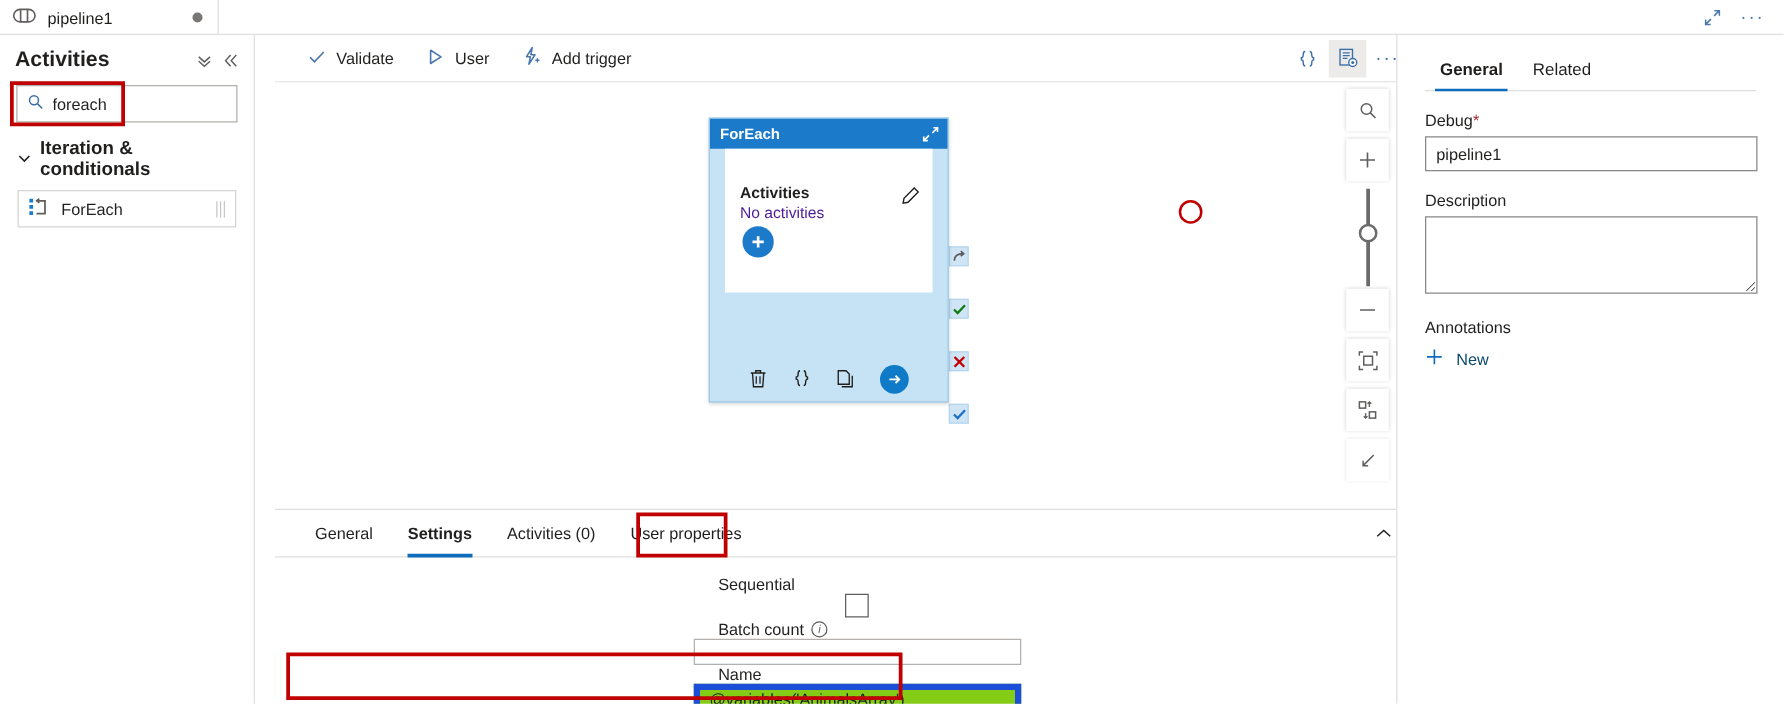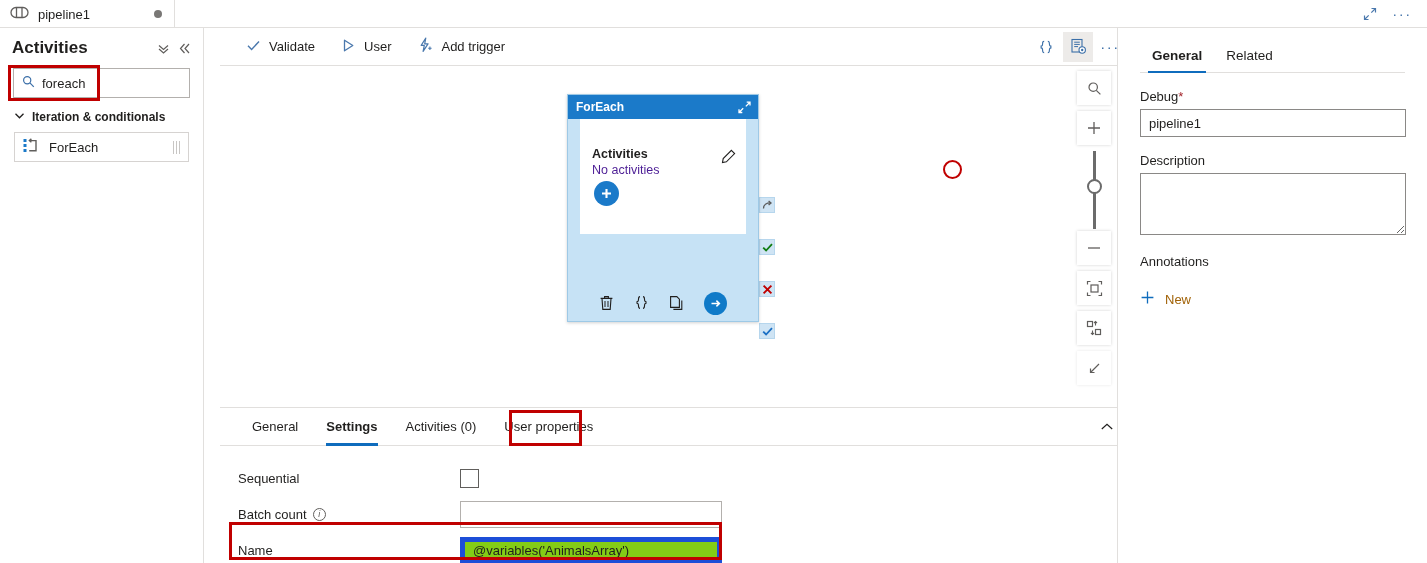--- a/index.html
+++ b/index.html
@@ -66,21 +66,21 @@
     color: #201f1e; background: transparent; width: 100%; padding: 0;
   }
   .search-box input::placeholder { color: #a19f9d; }
   .redbox-search {
     position: absolute; left: 8px; top: 3px; width: 92px; height: 36px;
     border: 3px solid #c00000; pointer-events: none;
   }
 
   .group-head {
     display: flex; align-items: center; gap: 7px;
-    padding: 12px 12px 8px 14px; font-size: 12px; font-weight: 600; color: #201f1e;
+    padding: 12px 12px 8px 14px; font-size: 15px; font-weight: 600; color: #201f1e;
     cursor: pointer;
   }
   .act-item {
     display: flex; align-items: center; gap: 10px;
     margin: 0 14px; height: 30px; padding: 0 8px;
     border: 1px solid #d6d3d1; background: #fff; cursor: grab;
   }
   .act-item-label { font-size: 13px; color: #201f1e; }
   .grip { margin-left: auto; display: flex; gap: 2px; }
   .grip span { display:block; width: 1px; height: 13px; background: #c8c6c4; }
@@ -192,21 +192,21 @@
   .redbox-tab {
     position: absolute; left: 289px; top: 2px; width: 73px; height: 36px;
     border: 3px solid #c00000; pointer-events: none;
   }
   .btabs-collapse {
     margin-left: auto; margin-right: 12px; width: 28px; height: 28px;
     display: flex; align-items: center; justify-content: center; cursor: pointer; color: #201f1e;
   }
 
   .form { padding: 14px 0 0 0; position: relative; }
-  .frow { display: flex; align-items: center; height: 36px; padding-left: 18px; }
+  .frow { display: flex; align-items: center; height: 36px; padding-left: 18px; flex-direction: column; }
   .flabel { width: 222px; font-size: 13px; color: #201f1e; display: flex; align-items: center; gap: 6px; }
   .checkbox {
     width: 19px; height: 19px; border: 1.5px solid #605e5c; background: #fff; cursor: pointer;
   }
   .ftext {
     width: 262px; height: 27px; border: 1px solid #b3b0ad; background: #fff;
     font-size: 13px; font-family: inherit; color: #201f1e; padding: 0 8px; outline: none;
   }
   .ftext.expr { border: 5px solid #1d4ed8; background: #84cc16; }
   .info-i {
@@ -238,22 +238,22 @@
   .rp-input {
     width: 266px; height: 28px; border: 1px solid #8a8886; background: #fff;
     font-size: 13px; font-family: inherit; color: #201f1e; padding: 0 8px; outline: none;
   }
   .rp-textarea {
     width: 266px; height: 62px; border: 1px solid #8a8886; background: #fff;
     font-size: 13px; font-family: inherit; color: #201f1e; padding: 5px 8px;
     outline: none; resize: vertical;
   }
   .rp-new {
-    display: inline-flex; align-items: center; gap: 10px; margin-top: 16px;
-    font-size: 13px; color: #a16207; cursor: pointer;
+    display: inline-flex; align-items: center; gap: 10px; margin-top: 4px;
+    font-size: 13px; color: #0c4a6e; cursor: pointer;
   }
   .plus-blue { color: #0f6cbd; font-size: 17px; line-height: 1; }
 </style>
 </head>
 <body>
 
 <div class="app">
 
   <div class="tabstrip">
     <div class="ptab">

